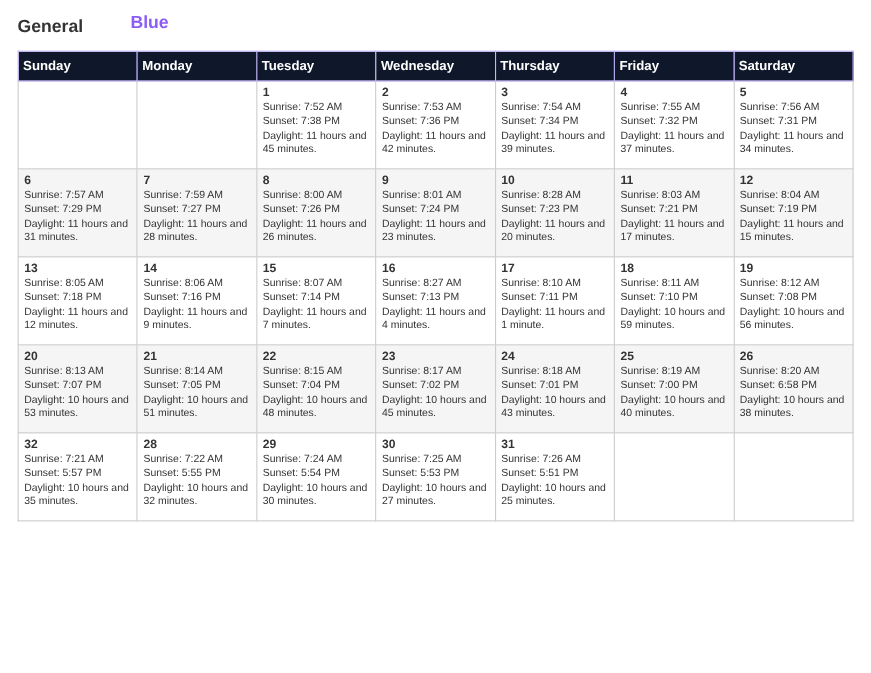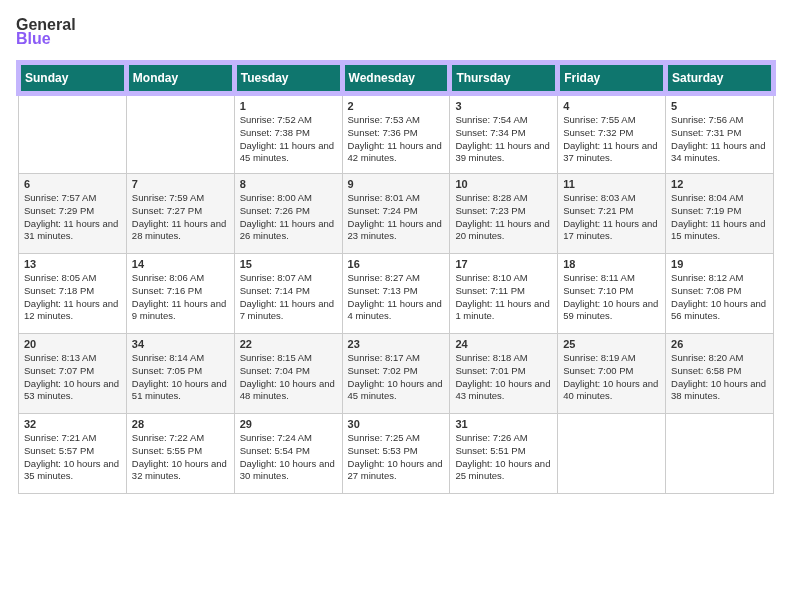--- a/index.html
+++ b/index.html
@@ -32,27 +32,27 @@
     .subtitle {
       font-size: 14px;
       color: #555;
     }
     table {
       width: 100%;
       border-collapse: collapse;
       table-layout: fixed;
     }
     thead tr th {
-      background-color: #0f766e;
+      background-color: #0f172a;
       color: #fff;
       font-size: 12px;
       font-weight: bold;
       padding: 6px 4px;
       text-align: left;
-      border: 5px solid #c4b5fd;
+      border: 1px solid #c4b5fd;
     }
     tbody tr td {
       border: 1px solid #ccc;
       vertical-align: top;
       padding: 4px 5px;
       font-size: 10px;
       color: #333;
       height: 80px;
     }
     tbody tr:nth-child(even) td {
@@ -74,21 +74,21 @@
     }
     .empty-cell {
       background-color: #fff;
     }
   </style>
 </head>
 <body>
 
 <div class="header">
   <div class="logo">
-    <div style="display:flex;flex-direction:column;align-items:flex-start;">
+    <div style="display:flex;align-items:flex-start;gap:43px;">
       <div style="display:flex;align-items:center;gap:2px;">
         <span style="font-size:16px;font-weight:bold;color:#333;">General</span>
 
       </div>
       <span style="font-size:16px;font-weight:bold;color:#8b5cf6;margin-top:-4px;">Blue</span>
     </div>
   </div>
   <div class="title-block">
     <div class="month-title"></div>
     <div class="subtitle"></div>
@@ -231,21 +231,21 @@
         </td>
       </tr>
       <tr>
         <td>
           <span class="day-num">20</span>
           <div class="day-info">Sunrise: 8:13 AM
 Sunset: 7:07 PM
 Daylight: 10 hours and 53 minutes.</div>
         </td>
         <td>
-          <span class="day-num">34</span>
+          <span class="day-num">21</span>
           <div class="day-info">Sunrise: 8:14 AM
 Sunset: 7:05 PM
 Daylight: 10 hours and 51 minutes.</div>
         </td>
         <td>
           <span class="day-num">22</span>
           <div class="day-info">Sunrise: 8:15 AM
 Sunset: 7:04 PM
 Daylight: 10 hours and 48 minutes.</div>
         </td>

